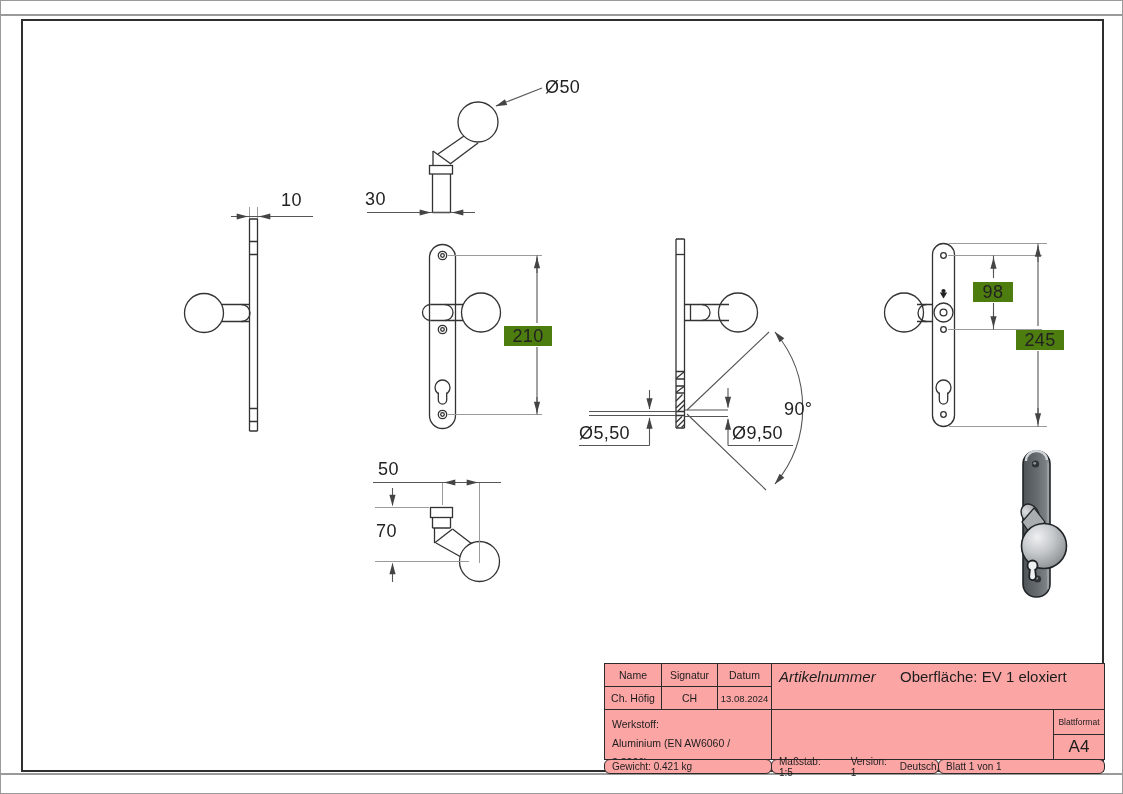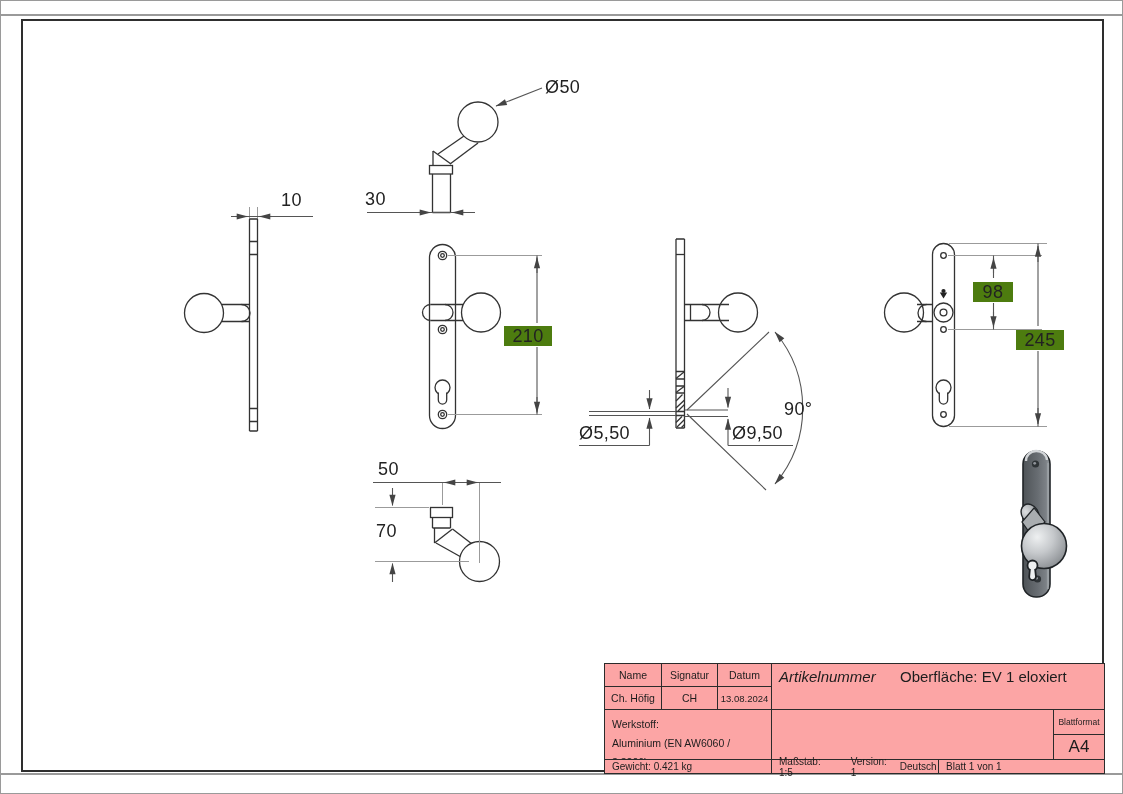--- a/index.html
+++ b/index.html
@@ -18,21 +18,21 @@
   .dim-label.onln{background:#4d7c0f;padding:1px 2px;}
   
   .tb-cell{position:absolute;box-sizing:border-box;border:1px solid #2b2b2b;background:#fca5a5;color:#1d1d1d;}
   .tb-center{display:flex;align-items:center;justify-content:center;font-size:10.5px;}
   .tb-small{font-size:9.5px;}
   .tb-art-label{position:absolute;left:7px;top:4px;font-size:15px;font-style:italic;}
   .tb-surface{position:absolute;left:128px;top:4px;font-size:15px;}
   .tb-artnum{position:absolute;left:6px;top:14px;font-size:24px;letter-spacing:.5px;color:#111;}
   .tb-artnum sup{font-size:12px;vertical-align:14px;letter-spacing:0;margin-right:3px;}
   .tb-two-line{padding:5px 7px;font-size:10.5px;line-height:1.8;}
-  .tb-row4{display:flex;align-items:center;font-size:10px;padding:0 7px;}
+  .tb-row4{display:flex;align-items:center;font-size:10px;padding:0 7px;border-radius:6px;}
   .tb-a4{font-size:17px;}
   .tb-bf{font-size:8.5px;}
   .sp{display:inline-block;}
 </style>
 </head>
 <body>
 
 <div class="page">
   <div class="shadow-top"></div>
   <div class="shadow-bottom"></div>

